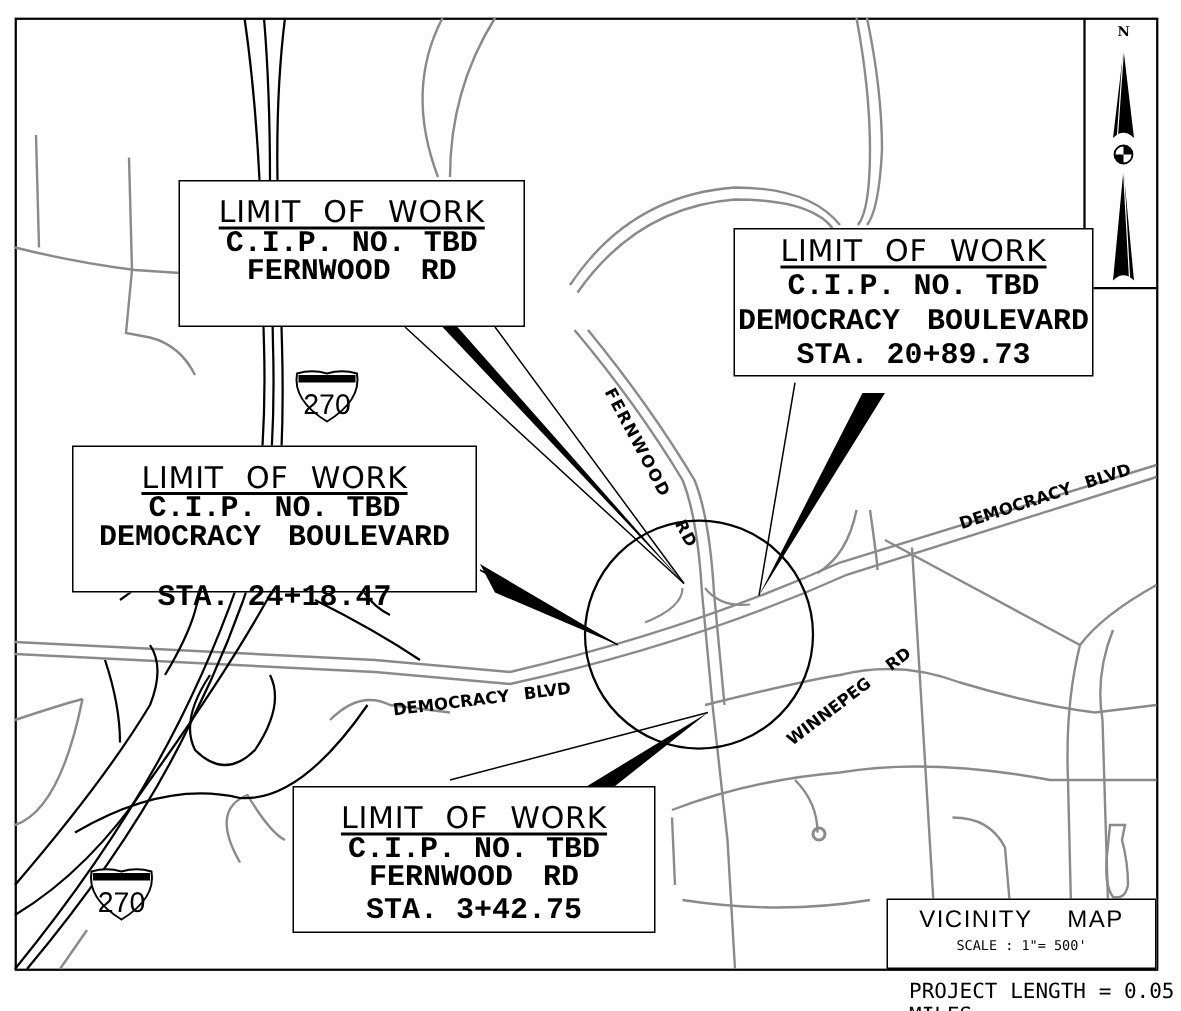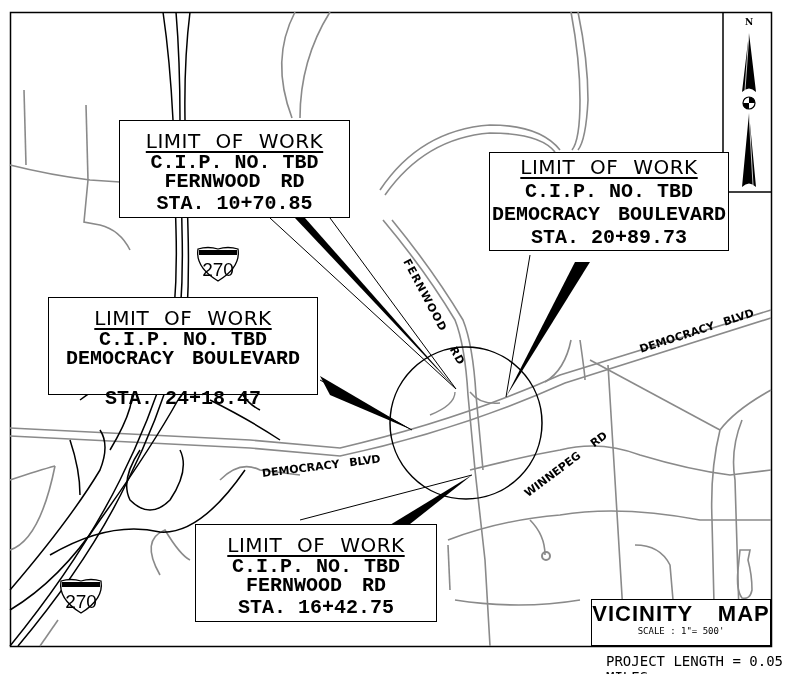--- a/index.html
+++ b/index.html
@@ -3,21 +3,21 @@
 <meta charset="utf-8">
 <style>
   html, body { margin:0; padding:0; background:#ffffff; }
   body { width:787px; height:674px; position:relative; overflow:hidden; font-family:"DejaVu Sans", sans-serif; }
   #map { position:absolute; left:0; top:0; width:787px; height:674px; }
   .callout { position:absolute; background:#fff; border:1.5px solid #000; box-sizing:border-box; text-align:center; color:#000; }
   .callout .shadow { position:absolute; background:#000; z-index:-1; }
   .lw-title { font-family:"DejaVu Sans", sans-serif; font-weight:normal; font-size:20px; letter-spacing:0.5px; text-decoration:underline; text-underline-offset:3px; text-decoration-thickness:2px; display:block; }
   .lw-line { font-family:Liberation Mono, monospace; font-weight:bold; font-size:20px; display:block; line-height:19px; }
   .vicinity { position:absolute; left:591px; top:599px; width:180px; height:47px; border:1.5px solid #000; box-sizing:border-box; background:#fff; text-align:center; }
-  .vm-title { font-family:"Liberation Sans", sans-serif; font-size:22px; letter-spacing:1px; word-spacing:18px; display:block; margin-top:2px; line-height:24px;font-weight:bold; }
+  .vm-title { font-family:"Liberation Sans", sans-serif; font-size:16px; letter-spacing:1px; word-spacing:18px; display:block; margin-top:2px; line-height:24px; }
   .vm-scale { font-family:"DejaVu Sans Mono", monospace; font-size:9px; display:block; }
   .project-length { position:absolute; left:606px; top:653px; font-family:"DejaVu Sans Mono", monospace; font-size:14px; color:#000; }
   .road-label { position:absolute; font-family:"DejaVu Sans", sans-serif; font-weight:bold; font-size:11px; color:#000; white-space:nowrap; transform-origin:left center; }
   .north { position:absolute; left:745px; top:17px; font-family:"DejaVu Serif", serif; font-weight:bold; font-size:9px; }
   .shield-num { font-family:"Liberation Sans", sans-serif; }
 </style>
 </head>
 <body>
 
 <svg id="map" viewBox="0 0 787 674" xmlns="http://www.w3.org/2000/svg">
@@ -121,21 +121,20 @@
 <div class="road-label" style="left:262px; top:467px; transform:rotate(-7deg); word-spacing:6px;">DEMOCRACY BLVD</div>
 <div class="road-label" style="left:526px; top:488px; transform:rotate(-37deg); word-spacing:12px;">WINNEPEG RD</div>
 
 <div class="north">N</div>
 
 <div class="callout" style="left:119px; top:120px; width:231px; height:98px; padding-top:8px;">
   <div class="shadow" style="left:8px; top:8px; width:231px; height:98px;"></div>
   <span class="lw-title" style="word-spacing:8px;">LIMIT OF WORK</span>
   <span class="lw-line">C.I.P. NO. TBD</span>
   <span class="lw-line" style="word-spacing:8px;">FERNWOOD RD</span>
-  <span class="lw-line" style="margin-top:3px;">STA. 10+70.85</span>
 </div>
 
 <div class="callout" style="left:489px; top:152px; width:240px; height:99px; padding-top:2px;">
   <div class="shadow" style="left:8px; top:8px; width:240px; height:99px;"></div>
   <span class="lw-title" style="word-spacing:8px;">LIMIT OF WORK</span>
   <span class="lw-line" style="margin-top:3px;">C.I.P. NO. TBD</span>
   <span class="lw-line" style="margin-top:4px; word-spacing:6px;">DEMOCRACY BOULEVARD</span>
   <span class="lw-line" style="margin-top:4px;">STA. 20+89.73</span>
 </div>
 
@@ -145,20 +144,20 @@
   <span class="lw-line">C.I.P. NO. TBD</span>
   <span class="lw-line" style="word-spacing:6px;">DEMOCRACY BOULEVARD</span>
   <span class="lw-line" style="margin-top:21px;">STA. 24+18.47</span>
 </div>
 
 <div class="callout" style="left:195px; top:524px; width:242px; height:98px; padding-top:8px;">
   <div class="shadow" style="left:8px; top:8px; width:242px; height:98px;"></div>
   <span class="lw-title" style="word-spacing:8px;">LIMIT OF WORK</span>
   <span class="lw-line">C.I.P. NO. TBD</span>
   <span class="lw-line" style="word-spacing:8px;">FERNWOOD RD</span>
-  <span class="lw-line" style="margin-top:3px;">STA. 16+42.75</span>
+  <span class="lw-line" style="margin-top:3px;">STA. 3+42.75</span>
 </div>
 
 <div class="vicinity">
   <span class="vm-title">VICINITY MAP</span>
   <span class="vm-scale">SCALE : 1"= 500'</span>
 </div>
 <div class="project-length">PROJECT LENGTH = 0.05 MILES</div>
 
 </body></html>

